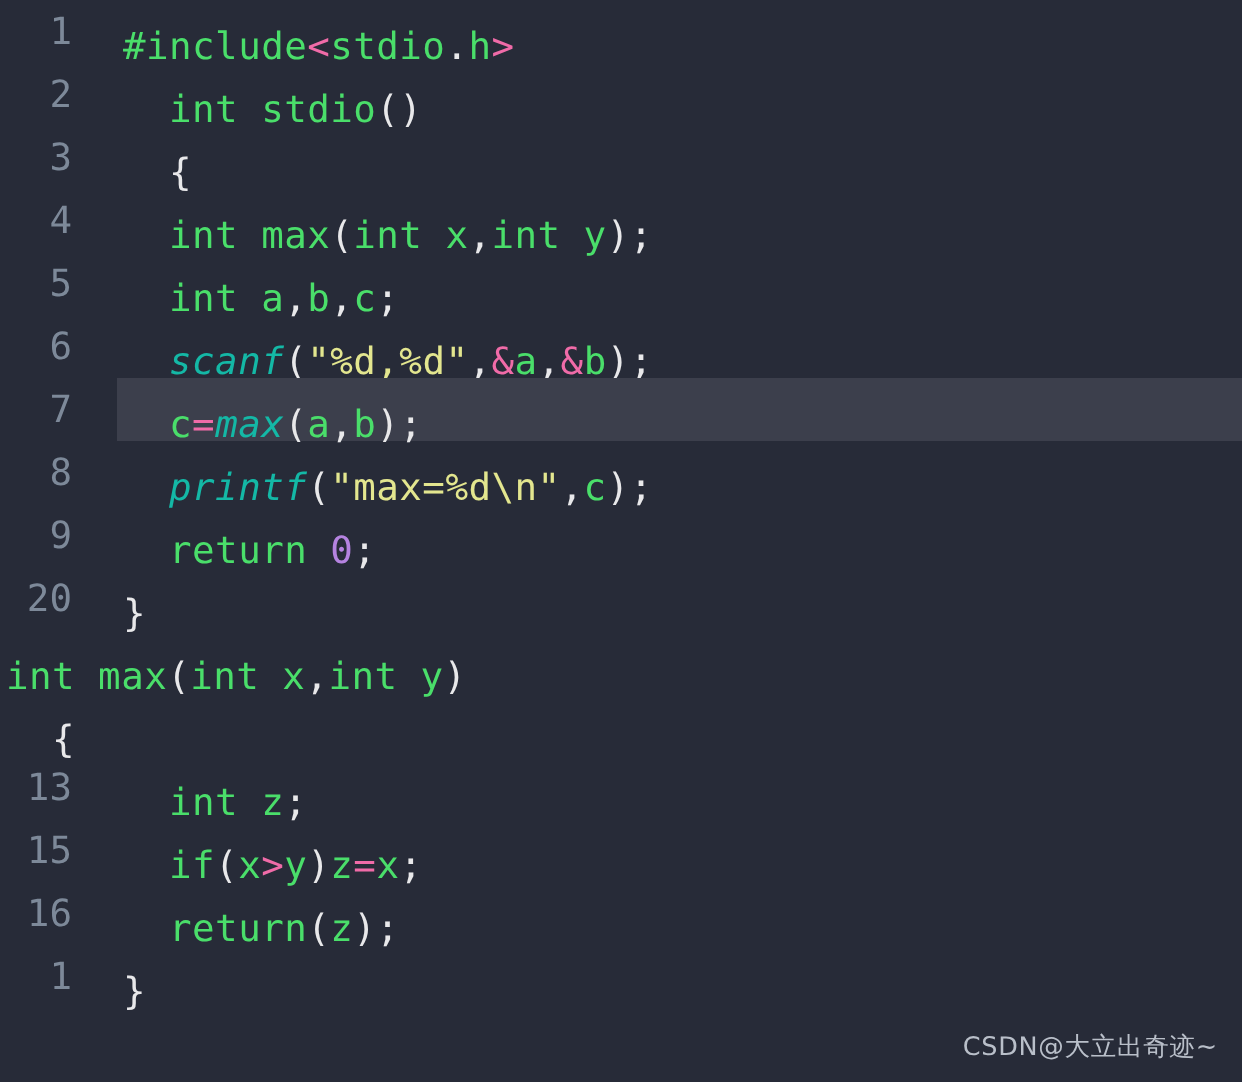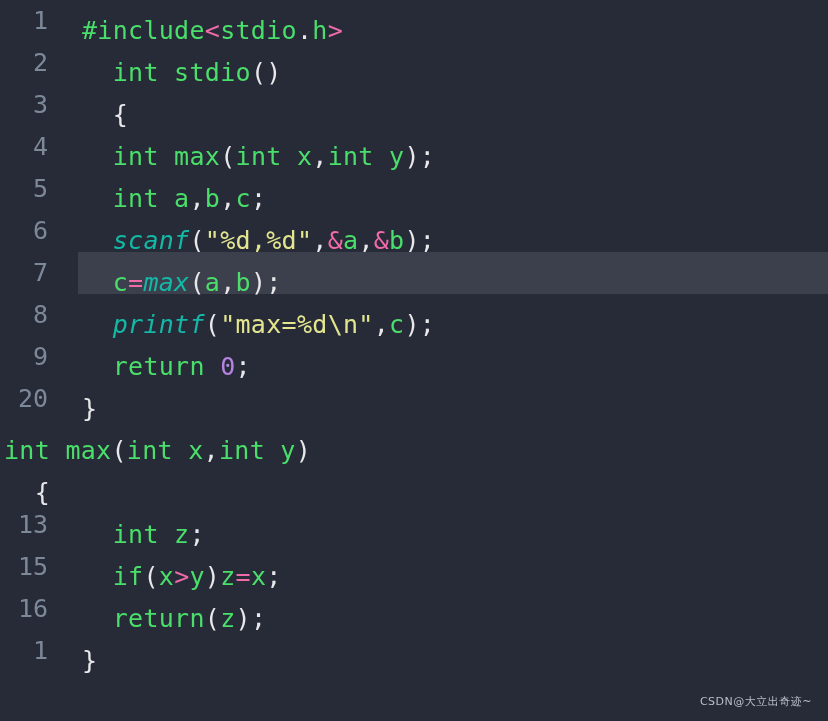--- a/index.html
+++ b/index.html
@@ -73,21 +73,21 @@
   .t-str  { color: #e3e68f; }   
   .t-op   { color: #f06ba8; }   
   .t-num  { color: #b583e0; }   
   .t-dot  { color: #e8e8ea; }
 
   #watermark {
     position: absolute;
     right: 16px;
     bottom: 12px;
     color: #b9bfc9;
-    font-size: 11px;
+    font-size: 17px;
     font-family: "DejaVu Sans", "Liberation Sans", sans-serif;
     letter-spacing: 0.5px;
     user-select: none;
   }
 </style>
 </head>
 <body>
 
 <div id="editor">
   <div id="code-lines">

